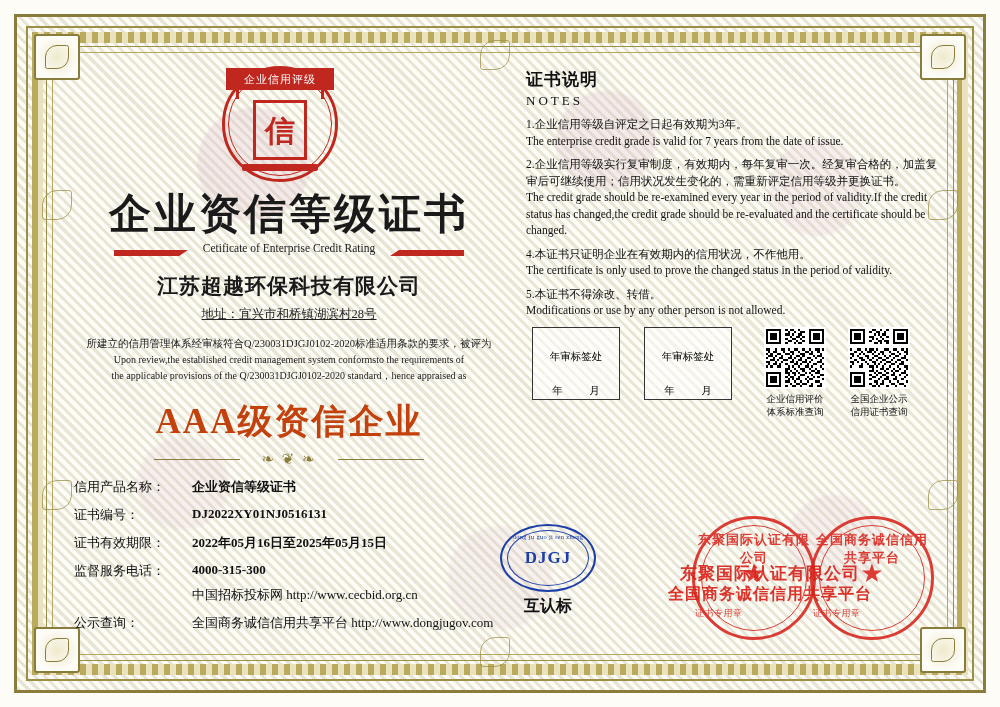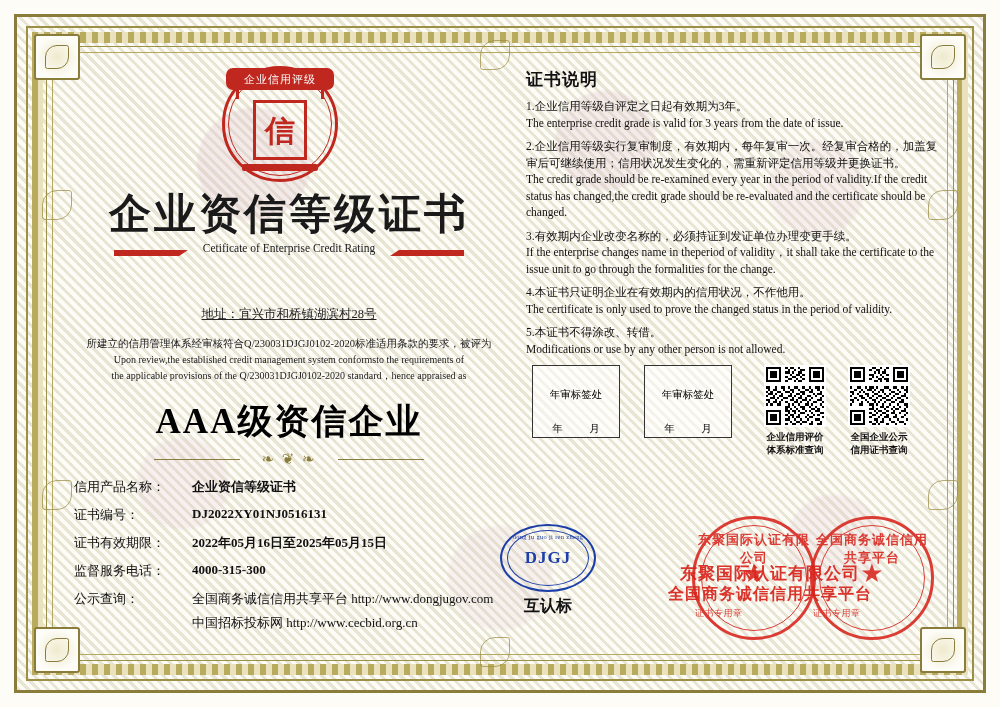--- a/index.html
+++ b/index.html
@@ -80,21 +80,21 @@
   .emblem .ring {
     position: absolute; left: 16px; top: 0; width: 116px; height: 116px;
     border-radius: 50%; border: 3px solid #c0281f;
   }
   .emblem .ring2 {
     position: absolute; left: 22px; top: 6px; width: 104px; height: 104px;
     border-radius: 50%; border: 1.5px solid #c0281f;
   }
   .emblem .banner {
     position: absolute; left: 20px; top: 2px; width: 108px; height: 22px;
-    background: #c0281f; border-radius: 7px;
+    background: #c0281f; border-radius: 0;
     color: #fff; font-size: 11px; line-height: 22px; text-align: center;
     letter-spacing: 1px; font-family: "Liberation Sans", sans-serif;
   }
   .emblem .inner-sq {
     position: absolute; left: 47px; top: 34px; width: 54px; height: 60px;
     border: 3px solid #c0281f; color: #c0281f;
     font-size: 30px; line-height: 56px; text-align: center; font-weight: bold;
   }
   .emblem .base {
     position: absolute; left: 36px; top: 98px; width: 76px; height: 7px;
@@ -130,21 +130,21 @@
     position: absolute; left: 0; top: 248px; width: 462px; text-align: center;
     font-size: 12.5px; color: #222; text-decoration: underline;
   }
   .appraise {
     position: absolute; left: 8px; top: 278px; width: 446px;
     font-size: 10.5px; color: #1a1a1a; line-height: 16px; text-align: center;
   }
   .appraise .en { font-size: 10px; }
   .grade {
     position: absolute; left: 0; top: 340px; width: 462px; text-align: center;
-    font-size: 35px; font-weight: bold; color: #000000; letter-spacing: 2px;
+    font-size: 35px; font-weight: bold; color: #c2410c; letter-spacing: 2px;
   }
   .divider-orn {
     position: absolute; left: 96px; top: 392px; width: 270px; height: 18px;
     text-align: center; color: #8a7d3b; font-size: 15px; letter-spacing: 2px;
   }
   .divider-orn:before, .divider-orn:after {
     content: ""; position: absolute; top: 9px; width: 86px; height: 1px; background: #8a7d3b;
   }
   .divider-orn:before { left: 0; }
   .divider-orn:after { right: 0; }
@@ -170,21 +170,21 @@
     border: 1px solid #333; background: rgba(255,255,255,0.5);
   }
   .sign-box.b1 { left: 6px; }
   .sign-box.b2 { left: 118px; }
   .sign-box .l1 { position: absolute; left: 0; right: 0; top: 22px; text-align: center; font-size: 10.5px; }
   .sign-box .l2 { position: absolute; left: 0; right: 0; top: 56px; text-align: center; font-size: 10.5px; letter-spacing: 12px; text-indent: 12px; }
 
   .qr { position: absolute; top: 0; width: 62px; height: 62px; }
   .qr.q1 { left: 238px; }
   .qr.q2 { left: 322px; }
-  .qr-caption { position: absolute; top: 66px; width: 76px; font-size: 9.5px; line-height: 13px; text-align: center; color: #111; font-weight: bold; }
+  .qr-caption { position: absolute; top: 66px; width: 76px; font-size: 9.5px; line-height: 13px; text-align: center; color: #111; }
   .qr-caption.c1 { left: 231px; }
   .qr-caption.c2 { left: 315px; }
 
   
   .seal-blue {
     position: absolute; left: 500px; top: 524px; width: 96px; height: 68px;
   }
   .seal-blue .oval {
     position: absolute; inset: 0; border: 2.5px solid #1c3fa8; border-radius: 50%;
   }
@@ -272,20 +272,21 @@
       </div>
 
       <div class="title-main">企业资信等级证书</div>
 
       <div class="title-sub-wrap">
         <div class="bar l"></div>
         <div class="bar r"></div>
         <div class="title-sub">Cetificate of Enterprise Credit Rating</div>
       </div>
 
+      <div class="company">江苏超越环保科技有限公司</div>
       <div class="address">地址：宜兴市和桥镇湖滨村28号</div>
 
       <div class="appraise">
         <div>所建立的信用管理体系经审核符合Q/230031DJGJ0102-2020标准适用条款的要求，被评为</div>
         <div class="en">Upon review,the established credit management system conformsto the requirements of</div>
         <div class="en">the applicable provisions of the  Q/230031DJGJ0102-2020 standard，hence appraised as</div>
       </div>
 
       <div class="grade">AAA级资信企业</div>
 
@@ -301,45 +302,42 @@
           <div class="field-value">DJ2022XY01NJ0516131</div>
         </div>
         <div class="field-row">
           <div class="field-label">证书有效期限：</div>
           <div class="field-value">2022年05月16日至2025年05月15日</div>
         </div>
         <div class="field-row">
           <div class="field-label">监督服务电话：</div>
           <div class="field-value">4000-315-300</div>
         </div>
+        <div class="field-row sub">
+          <div class="field-label"></div>
+          <div class="field-value normal">中国招标投标网   http://www.cecbid.org.cn</div>
+        </div>
         <div class="field-row">
           <div class="field-label">公示查询：</div>
           <div class="field-value normal">全国商务诚信信用共享平台   http://www.dongjugov.com</div>
         </div>
-        <div class="field-row sub">
-          <div class="field-label"></div>
-          <div class="field-value normal">中国招标投标网   http://www.cecbid.org.cn</div>
-        </div>
       </div>
     </div>
 
     <div class="right-col">
       <div class="notes-title">证书说明</div>
+      <div class="notes-title-en">NOTES</div>
 
       <div class="note">
         <span class="cn">1.企业信用等级自评定之日起有效期为3年。</span>
-        <span class="en">The enterprise credit grade is valid for 3 years from the date of issue.</span>
+        <span class="en">The enterprise credit grade is valid for 7 years from the date of issue.</span>
       </div>
       <div class="note">
         <span class="cn">2.企业信用等级实行复审制度，有效期内，每年复审一次。经复审合格的，加盖复审后可继续使用；信用状况发生变化的，需重新评定信用等级并更换证书。</span>
         <span class="en">The credit grade should be re-examined every year in the period of validity.If the credit status  has changed,the credit grade should be re-evaluated and the certificate should be  changed.</span>
-      </div>
-      <div class="note">
-        <span class="cn">3.有效期内企业改变名称的，必须持证到发证单位办理变更手续。</span>
-        <span class="en">If the enterprise changes name in theperiod of validity，it shall take the certificate to the  issue unit to go through the formalities for the change.</span>
       </div>
       <div class="note">
         <span class="cn">4.本证书只证明企业在有效期内的信用状况，不作他用。</span>
         <span class="en">The certificate is only used to prove the changed status in the period of validity.</span>
       </div>
       <div class="note">
         <span class="cn">5.本证书不得涂改、转借。</span>
         <span class="en">Modifications or use by any other person is not allowed.</span>
       </div>
 

